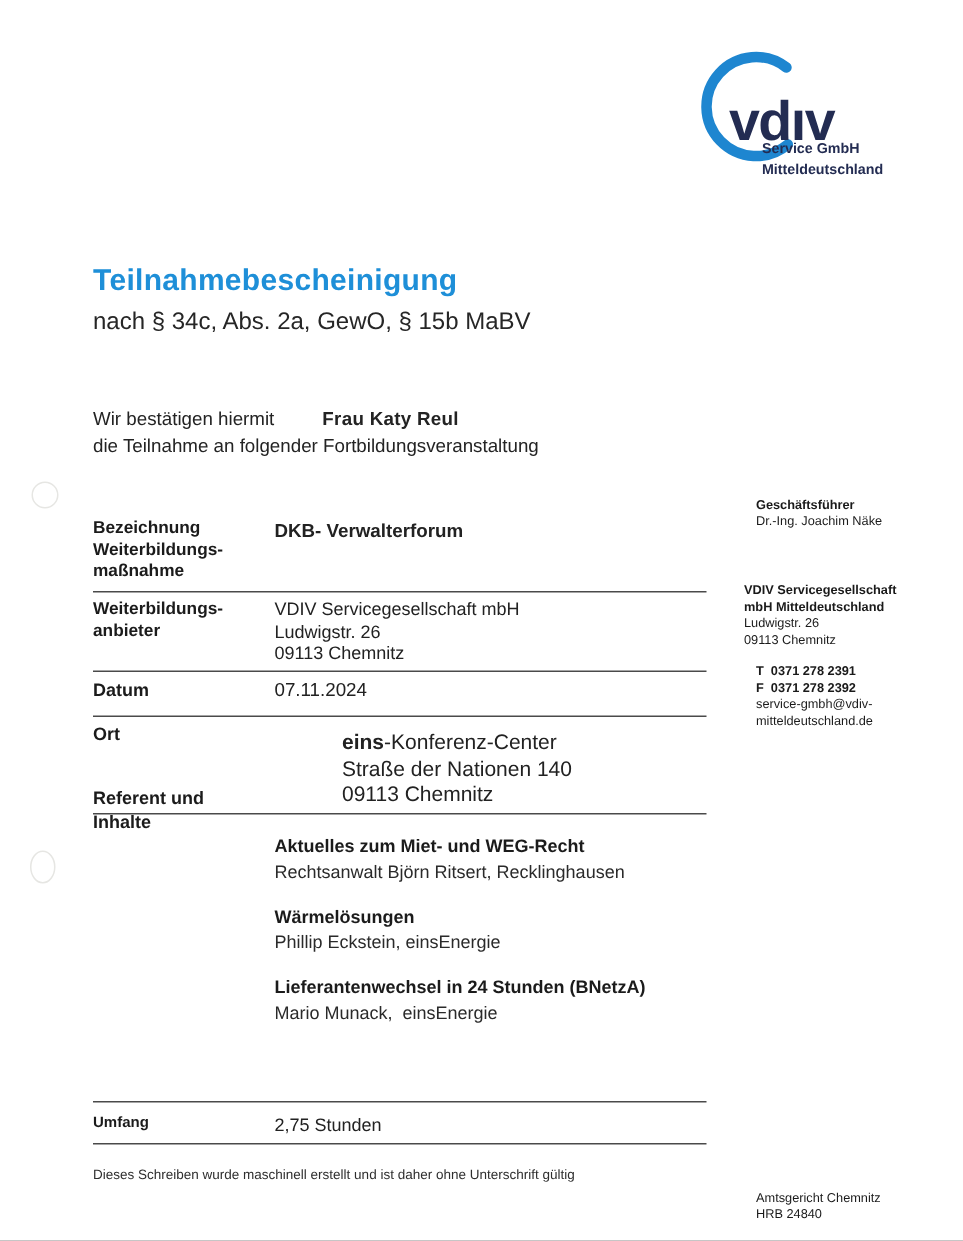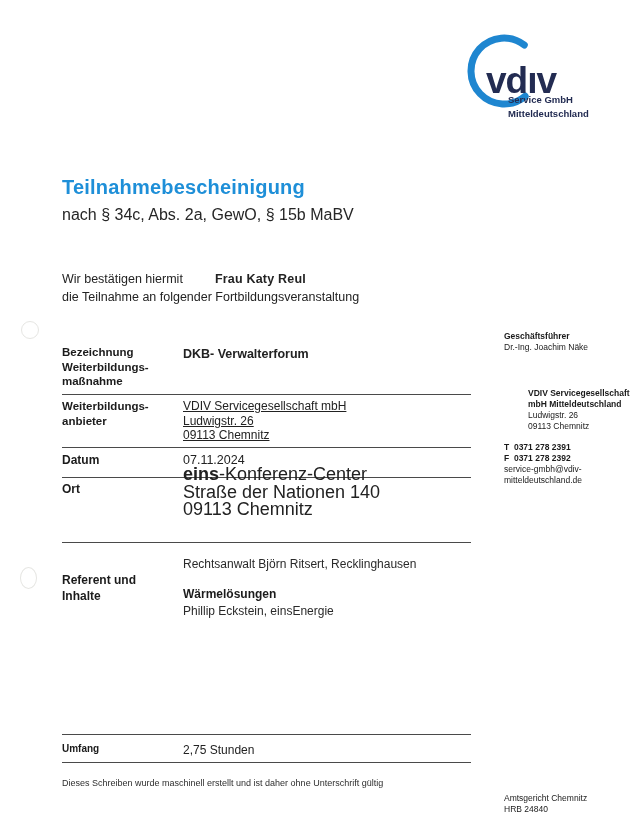--- a/index.html
+++ b/index.html
@@ -90,64 +90,69 @@
     <div>Weiterbildungs-</div>
     <div>maßnahme</div>
   </div>
   <div class="abs val valcol" style="top:347px;font-weight:bold;font-size:12.5px;">DKB- Verwalterforum</div>
   <div class="rule" style="top:394px;"></div>
 
   <div class="abs lbl" style="left:62px;top:399px;">
     <div>Weiterbildungs-</div>
     <div>anbieter</div>
   </div>
-  <div class="abs val valcol" style="top:399px;text-decoration:underline;">
+  <div class="abs val valcol" style="top:399px;">
     <div>VDIV Servicegesellschaft mbH</div>
     <div>Ludwigstr. 26</div>
     <div>09113 Chemnitz</div>
   </div>
   <div class="rule" style="top:447px;"></div>
 
   <div class="abs lbl" style="left:62px;top:453px;font-size:12px;">Datum</div>
   <div class="abs val valcol" style="top:453px;font-size:12.5px;">07.11.2024</div>
   <div class="rule" style="top:477px;"></div>
 
   <div class="abs lbl" style="left:62px;top:482px;font-size:12px;">Ort</div>
-  <div class="abs val valcol" style="top:466px;font-size:18px;line-height:17.5px;">
+  <div class="abs val valcol" style="top:486px;font-size:14px;line-height:17.5px;margin-left:45px;">
     <div><b>eins</b><span>-Konferenz-Center</span></div>
     <div>Straße der Nationen 140</div>
     <div>09113 Chemnitz</div>
   </div>
   <div class="rule" style="top:542px;"></div>
 
-  <div class="abs lbl" style="left:62px;top:572px;font-size:12px;line-height:16px;">
+  <div class="abs lbl" style="left:62px;top:524px;font-size:12px;line-height:16px;">
     <div>Referent und</div>
     <div>Inhalte</div>
   </div>
   <div class="abs valcol" style="top:556px;">
     <div class="topic">
+      <div class="topic-title">Aktuelles zum Miet- und WEG-Recht</div>
       <div class="topic-speaker">Rechtsanwalt Björn Ritsert, Recklinghausen</div>
     </div>
     <div class="topic">
       <div class="topic-title">Wärmelösungen</div>
       <div class="topic-speaker">Phillip Eckstein, einsEnergie</div>
+    </div>
+    <div class="topic">
+      <div class="topic-title">Lieferantenwechsel in 24 Stunden (BNetzA)</div>
+      <div class="topic-speaker">Mario Munack,  einsEnergie</div>
     </div>
   </div>
   <div class="rule" style="top:734px;"></div>
 
   <div class="abs lbl" style="left:62px;top:742px;font-size:10px;">Umfang</div>
   <div class="abs val valcol" style="top:743px;">2,75 Stunden</div>
   <div class="rule" style="top:762px;"></div>
 
   <div class="abs side" style="left:504px;top:331px;">
     <div class="b">Geschäftsführer</div>
     <div>Dr.-Ing. Joachim Näke</div>
   </div>
 
-  <div class="abs side" style="left:528px;top:388px;">
+  <div class="abs side" style="left:496px;top:388px;">
     <div class="b">VDIV Servicegesellschaft</div>
     <div class="b">mbH Mitteldeutschland</div>
     <div>Ludwigstr. 26</div>
     <div>09113 Chemnitz</div>
   </div>
 
   <div class="abs side" style="left:504px;top:442px;">
     <div class="b pre">T  0371 278 2391</div>
     <div class="b pre">F  0371 278 2392</div>
     <div>service-gmbh@vdiv-</div>

